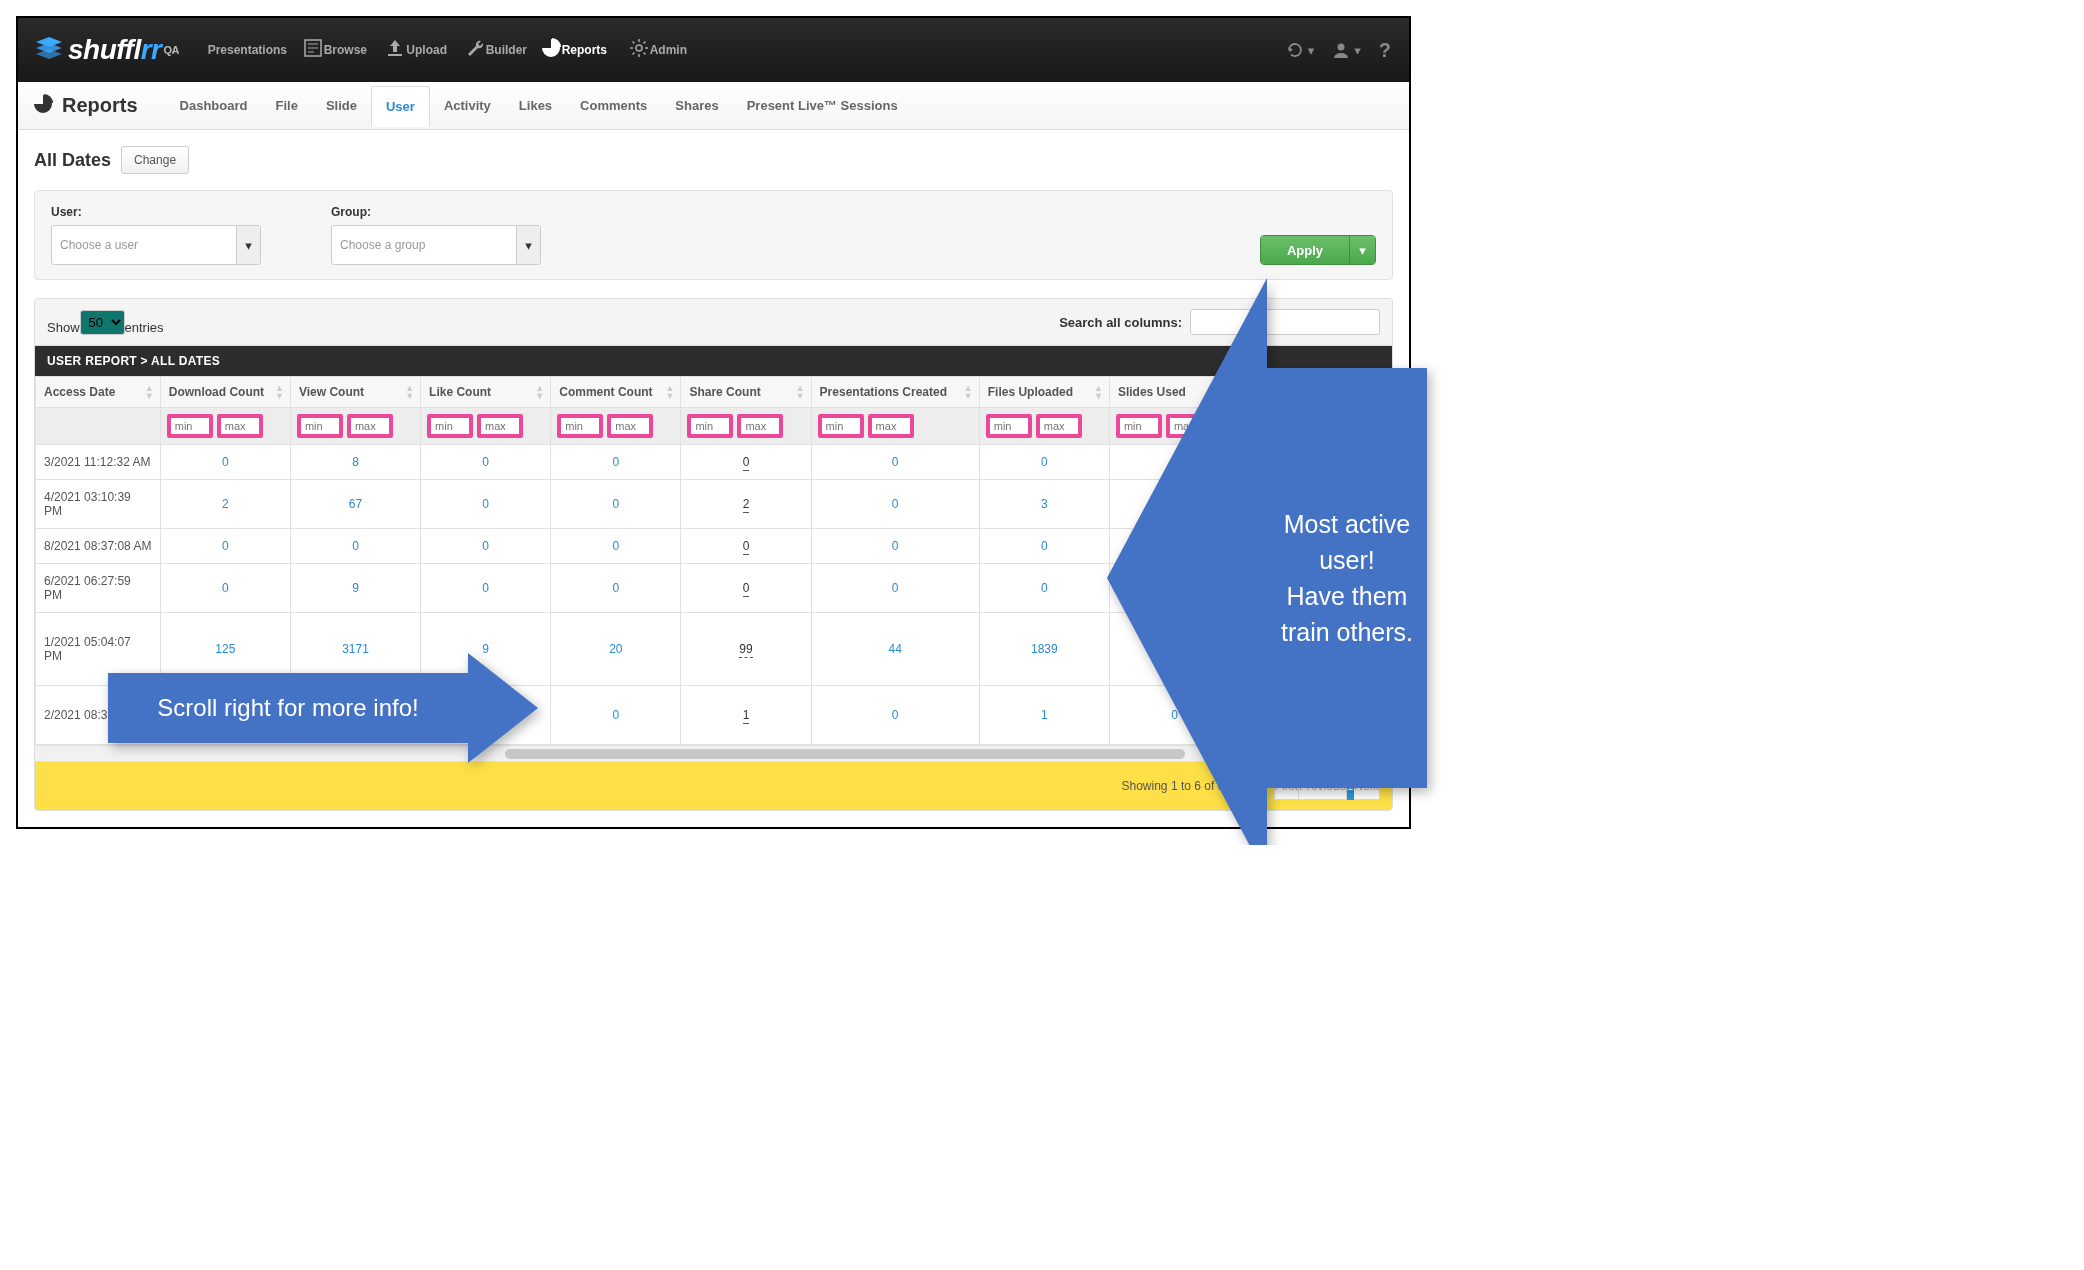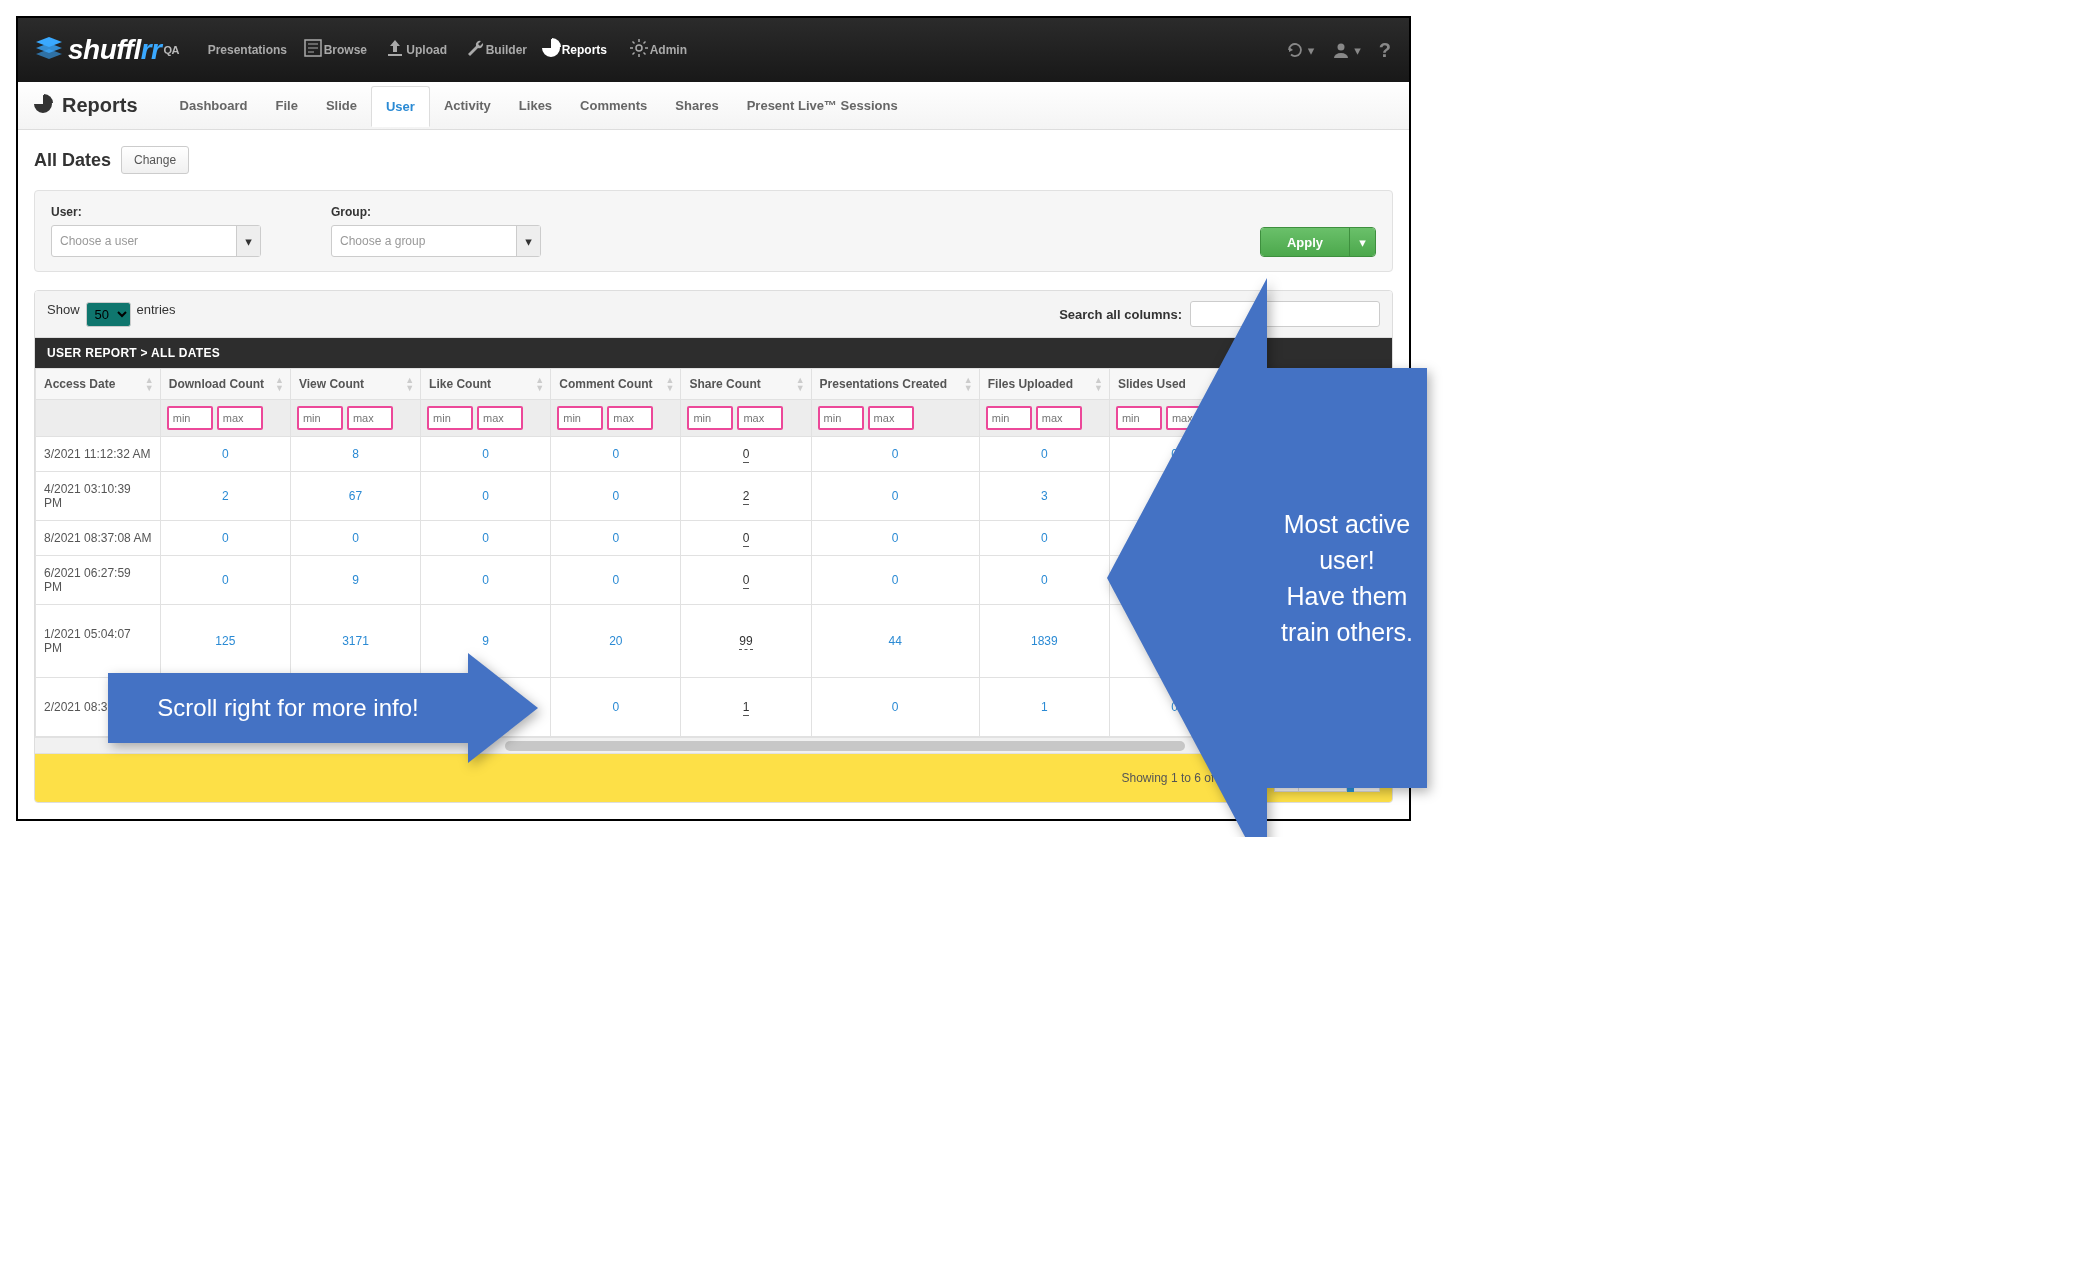--- a/index.html
+++ b/index.html
@@ -83,42 +83,42 @@
     background:#f6f6f6;
     border:1px solid #e1e1e1; border-radius:4px;
     padding:14px 16px;
     display:flex; gap:70px; align-items:flex-end;
     margin-bottom:18px;
   }
   .filter-col label { display:block; font-weight:700; font-size:12px; margin-bottom:6px;}
   .select-like {
     display:flex; align-items:center;
     border:1px solid #ccc; border-radius:3px; background:#fff;
-    height:32px; width:210px;
+    height:40px; width:210px;
   }
   .select-like span { flex:1; padding:0 8px; color:#999; font-size:12px;}
   .select-like .dd { width:24px; height:100%; background:#eee; border-left:1px solid #ccc; display:flex; align-items:center; justify-content:center;}
   .apply-wrap { margin-left:auto;}
   .btn-apply {
     display:flex; align-items:stretch;
     border-radius:4px; overflow:hidden; height:30px;
     border:1px solid #3e8f3e;
   }
   .btn-apply .main { background:linear-gradient(#6ac06a,#4ca84c); color:#fff; font-weight:700; padding:0 26px; display:flex; align-items:center; font-size:13px;}
   .btn-apply .dd { background:linear-gradient(#6ac06a,#4ca84c); width:26px; display:flex; align-items:center; justify-content:center; border-left:1px solid #3e8f3e;}
   
   .table-panel {
     border:1px solid #ddd; border-radius:4px;
     overflow:hidden;
   }
   .table-top {
     background:#f4f4f4; border-bottom:1px solid #ddd;
     padding:10px 12px; display:flex; align-items:center;
   }
-  .table-top .show { display:flex; align-items:flex-start; gap:6px; font-size:13px;}
+  .table-top .show { display:flex; align-items:flex-end; gap:0; font-size:13px;}
   .native-select { border:1px solid #ccc; border-radius:3px; background:#0f766e; padding:3px 4px; font-size:13px;}
   .table-top .search { margin-left:auto; display:flex; align-items:center; gap:8px; font-size:13px; font-weight:700;}
   .table-top .search input { border:1px solid #ccc; border-radius:3px; height:26px; width:190px; padding:0 6px; font-size:12px;}
   .table-title-bar {
     background:#2d2d2d; color:#fff; padding:8px 12px;
     font-size:12px; font-weight:700; letter-spacing:0.3px;
   }
   .tbl-scroll { overflow-x:auto; }
   table.data {
     border-collapse:collapse; width:100%; min-width:1200px;
@@ -131,21 +131,21 @@
   table.data thead tr.heads th {
     background:#f7f7f7; color:#555; font-weight:700;
     text-align:left; padding:8px 8px; position:relative;
   }
   .sort-arrows { position:absolute; right:6px; top:50%; transform:translateY(-50%); color:#ccc; font-size:9px; line-height:8px;}
   table.data thead tr.filters th {
     background:#ededed; padding:6px 6px;
   }
   .minmax { display:flex; gap:4px;}
   .minmax input {
-    width:46px; height:24px; border:2px solid #ec4899; border-radius:2px;
+    width:46px; height:24px; border:4px solid #ec4899; border-radius:2px;
     font-size:11px; padding:0 4px; color:#888;
   }
   table.data td {
     padding:10px 8px; text-align:center;
   }
   table.data td.access { text-align:left; color:#555;}
   table.data td a { color:#2a8ad4; text-decoration:none;}
   table.data td .underline { border-bottom:1px dashed #555; color:#333; padding-bottom:1px;}
   table.data tbody tr.tall td { padding:22px 8px;}
   .custom-scrollbar {

